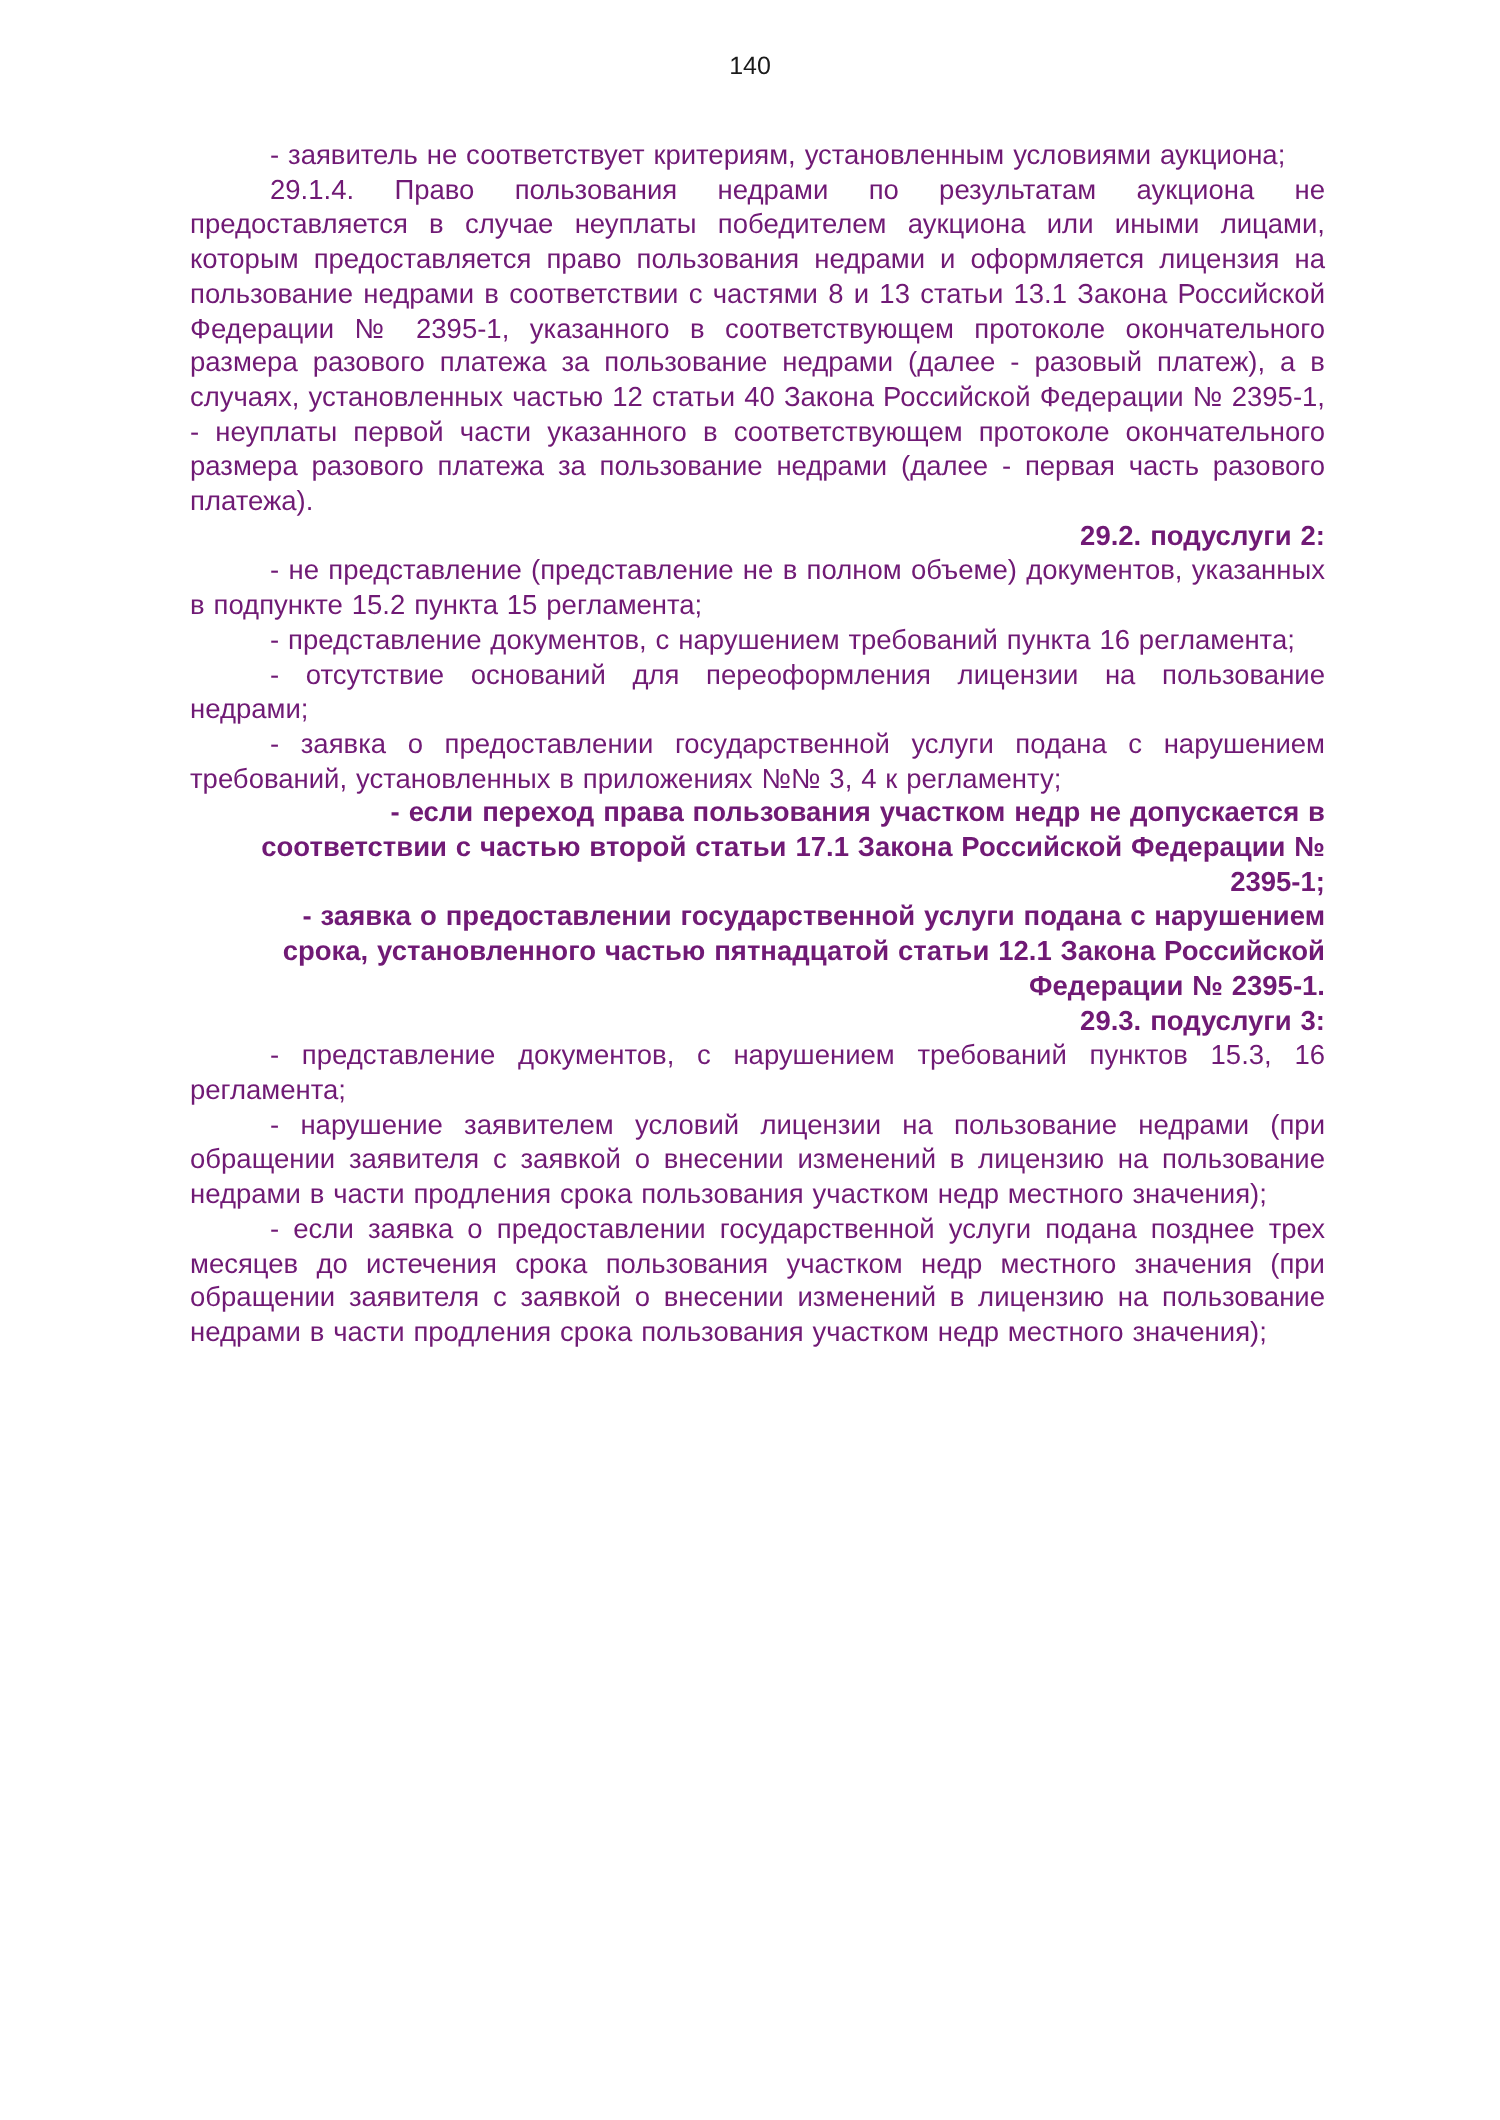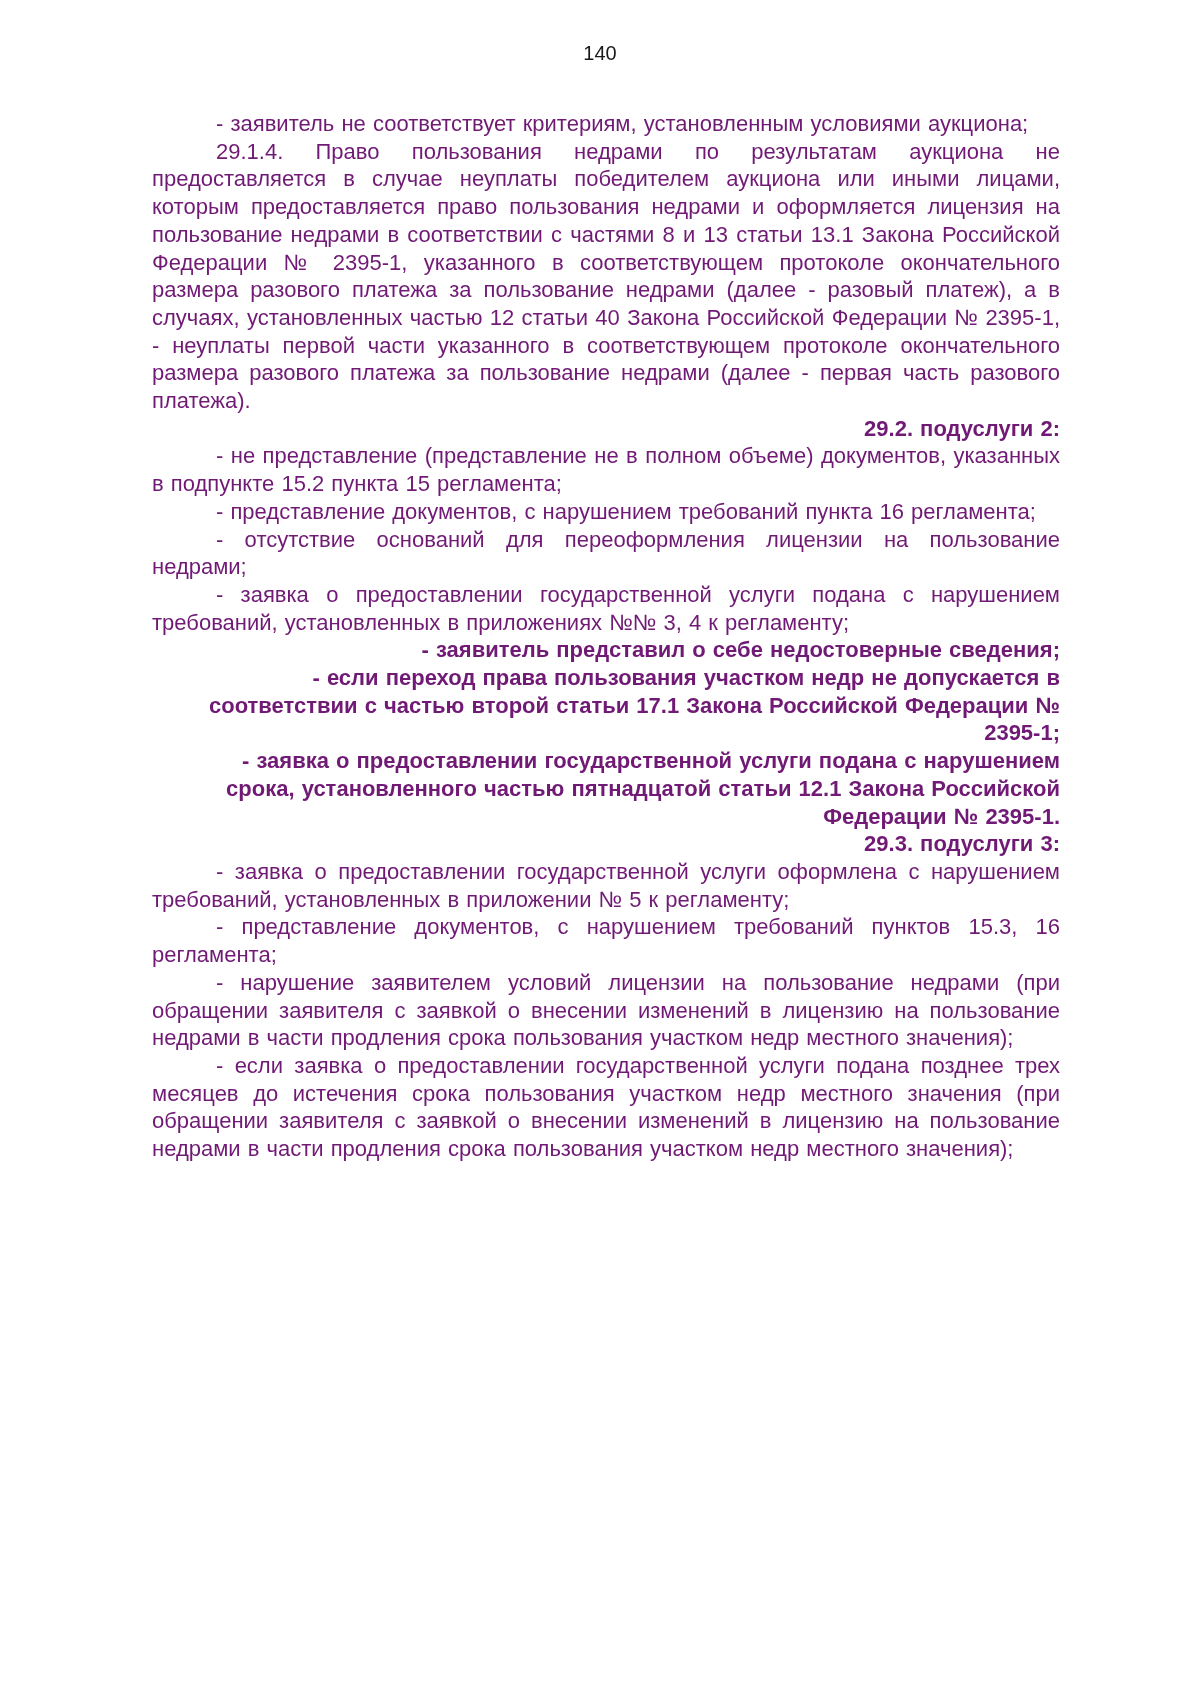--- a/index.html
+++ b/index.html
@@ -60,29 +60,27 @@
 
       <p>- не представление (представление не в полном объеме) документов, указанных в подпункте 15.2 пункта 15 регламента;</p>
 
       <p>- представление документов, с нарушением требований пункта 16 регламента;</p>
 
       <p>- отсутствие оснований для переоформления лицензии на пользование недрами;</p>
 
       <p>- заявка о предоставлении государственной услуги подана с нарушением требований, установленных в приложениях №№ 3, 4 к регламенту;</p>
 
 
-      <p class="align-left">- заявитель представил о себе недостоверные сведения;</p>
 
       <p class="align-left">- если переход права пользования участком недр не допускается в соответствии с частью второй статьи 17.1 Закона Российской Федерации № 2395-1;</p>
 
       <p class="align-left">- заявка о предоставлении государственной услуги подана с нарушением срока, установленного частью пятнадцатой статьи 12.1 Закона Российской Федерации № 2395-1.</p>
 
       <p class="align-left">29.3. подуслуги 3:</p>
 
-      <p>- заявка о предоставлении государственной услуги оформлена с нарушением требований, установленных в приложении № 5 к регламенту;</p>
 
       <p>- представление документов, с нарушением требований пунктов 15.3, 16 регламента;</p>
 
       <p>- нарушение заявителем условий лицензии на пользование недрами (при обращении заявителя с заявкой о внесении изменений в лицензию на пользование недрами в части продления срока пользования участком недр местного значения);</p>
 
       <p>- если заявка о предоставлении государственной услуги подана позднее трех месяцев до истечения срока пользования участком недр местного значения (при обращении заявителя с заявкой о внесении изменений в лицензию на пользование недрами в части продления срока пользования участком недр местного значения);</p>
     </div>
 </div>
 
 </body></html>

